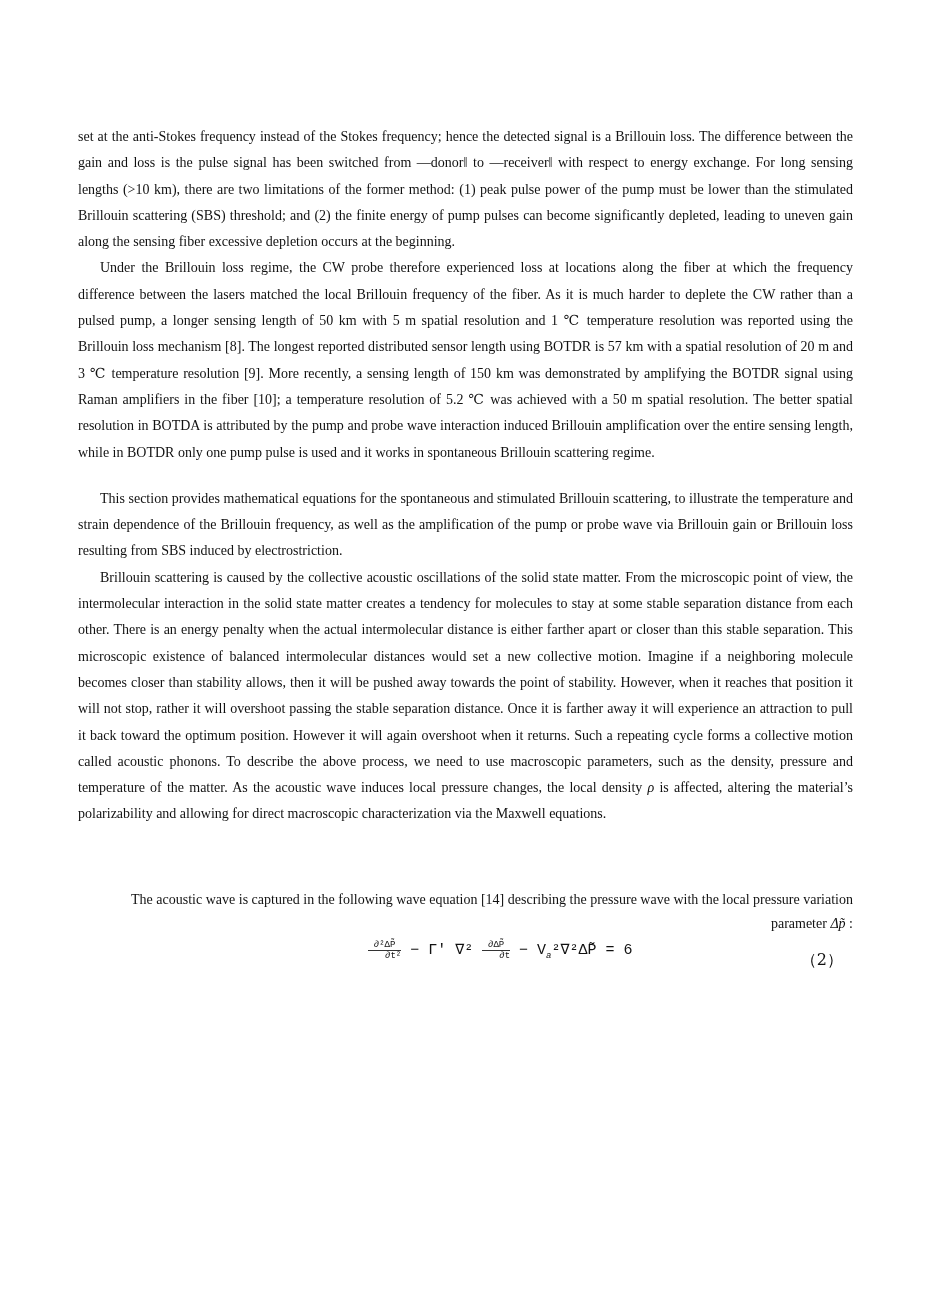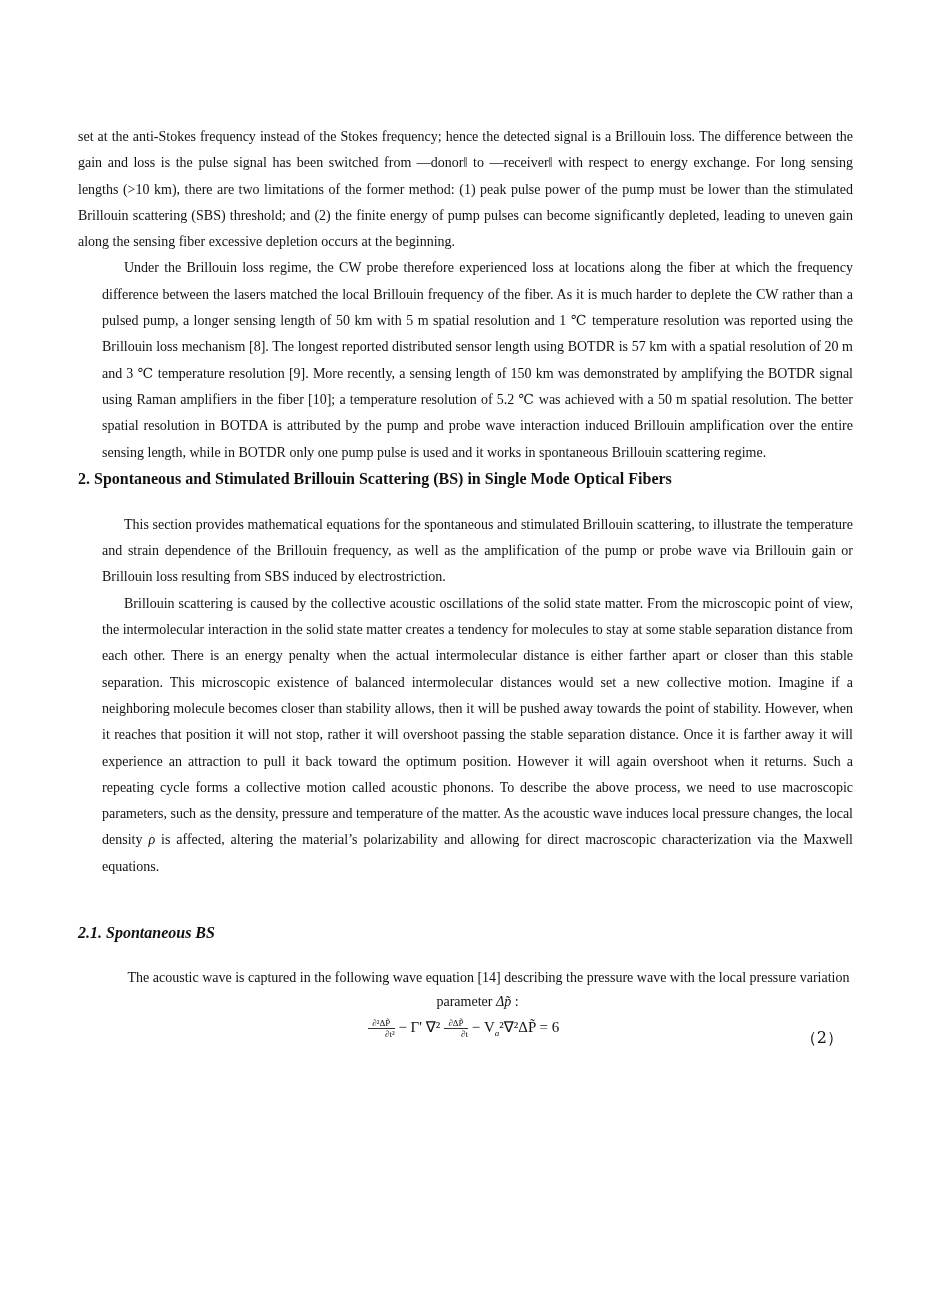--- a/index.html
+++ b/index.html
@@ -1,45 +1,43 @@
 <!DOCTYPE html>
 <html><head>
 <meta charset="utf-8">
 <style>
   html, body { margin: 0; padding: 0; background: #ffffff; }
   body { width: 927px; height: 1309px; position: relative; overflow: hidden;
          font-family: "Liberation Serif", "DejaVu Serif", serif; color: #111; }
   .page { position: absolute; left: 78px; top: 124px; width: 775px; }
   p { margin: 0; font-size: 14px; line-height: 26.3px; text-align: justify; }
-  .indent { text-indent: 22px; margin-left: 24px; }
+  .indent { text-indent: 22px; }
   .section-title { font-weight: bold; font-size: 16px; line-height: 26px; margin: 0; }
   .subsection-title { font-style: italic; font-size: 16px; line-height: 26px; margin: 0; }
   .gap-large { height: 40px; }
   .gap-sub { height: 20px; }
   .equation-row { position: relative; height: 32px; margin-top: 4px; }
-  .equation { position: absolute; left: 290px; top: 0; font-size: 15px; font-family: Liberation Serif, serif; white-space: nowrap; }
+  .equation { position: absolute; left: 290px; top: 0; font-size: 15px; font-family: Liberation Mono, monospace; white-space: nowrap; }
   .frac { display: inline-block; vertical-align: middle; text-align: center; font-size: 9px; line-height: 10px; }
   .frac .num { display: block; border-bottom: 1px solid #333; padding: 0 1px; }
   .frac .den { display: block; margin-left: 17px; }
   .eq-number { position: absolute; right: 10px; top: 10px; font-size: 16px; font-family: "DejaVu Serif", serif; }
   .greek-i { font-style: italic; }
 </style>
 </head>
 <body>
 
 <div class="page">
   <p>set at the anti-Stokes frequency instead of the Stokes frequency; hence the detected signal is a Brillouin loss. The difference between the gain and loss is the pulse signal has been switched from —donor‖ to —receiver‖ with respect to energy exchange. For long sensing lengths (&gt;10 km), there are two limitations of the former method: (1) peak pulse power of the pump must be lower than the stimulated Brillouin scattering (SBS) threshold; and (2) the finite energy of pump pulses can become significantly depleted, leading to uneven gain along the sensing fiber excessive depletion occurs at the beginning.</p>
   <p class="indent">Under the Brillouin loss regime, the CW probe therefore experienced loss at locations along the fiber at which the frequency difference between the lasers matched the local Brillouin frequency of the fiber. As it is much harder to deplete the CW rather than a pulsed pump, a longer sensing length of 50 km with 5 m spatial resolution and 1 ℃ temperature resolution was reported using the Brillouin loss mechanism [8]. The longest reported distributed sensor length using BOTDR is 57 km with a spatial resolution of 20 m and 3 ℃ temperature resolution [9]. More recently, a sensing length of 150 km was demonstrated by amplifying the BOTDR signal using Raman amplifiers in the fiber [10]; a temperature resolution of 5.2 ℃ was achieved with a 50 m spatial resolution. The better spatial resolution in BOTDA is attributed by the pump and probe wave interaction induced Brillouin amplification over the entire sensing length, while in BOTDR only one pump pulse is used and it works in spontaneous Brillouin scattering regime.</p>
-  <h2 class="section-title">2. Spontaneous and Stimulated Brillouin Scattering (BS) in Single Mode Optical Fibers</h2>
   <div class="gap-sub"></div>
   <p class="indent">This section provides mathematical equations for the spontaneous and stimulated Brillouin scattering, to illustrate the temperature and strain dependence of the Brillouin frequency, as well as the amplification of the pump or probe wave via Brillouin gain or Brillouin loss resulting from SBS induced by electrostriction.</p>
   <p class="indent"><span>Brillouin scattering is caused by the collective acoustic oscillations of the solid state matter. From the microscopic point of view, the intermolecular interaction in the solid state matter creates a tendency for molecules to stay at some stable separation distance from each other. There is an energy penalty when the actual intermolecular distance is either farther apart or closer than this stable separation. This microscopic existence of balanced intermolecular distances would set a new collective motion. Imagine if a neighboring molecule becomes closer than stability allows, then it will be pushed away towards the point of stability. However, when it reaches that position it will not stop, rather it will overshoot passing the stable separation distance. Once it is farther away it will experience an attraction to pull it back toward the optimum position. However it will again overshoot when it returns. Such a repeating cycle forms a collective motion called acoustic phonons. To describe the above process, we need to use macroscopic parameters, such as the density, pressure and temperature of the matter. As the acoustic wave induces local pressure changes, the local density </span><span class="greek-i">ρ</span><span> is affected, altering the material’s polarizability and allowing for direct macroscopic characterization via the Maxwell equations.</span></p>
   <div class="gap-large"></div>
-  <h3 class="subsection-title">2.1. Spontaneous BS</h3>
   <div class="gap-sub"></div>
-  <p class="indent" style="text-align:center; line-height:24px;"><span>The acoustic wave is captured in the following wave equation [14] describing the pressure wave with the local pressure variation parameter </span><span class="greek-i">Δp̃</span><span> :</span></p>
+  <p class="indent" style="text-align:right; line-height:24px;"><span>The acoustic wave is captured in the following wave equation [14] describing the pressure wave with the local pressure variation parameter </span><span class="greek-i">Δp̃</span><span> :</span></p>
   <div class="equation-row">
     <span class="equation">
       <span class="frac"><span class="num">∂²ΔP̃</span><span class="den">∂t²</span></span><span> − Γ' ∇² </span><span class="frac"><span class="num">∂ΔP̃</span><span class="den">∂t</span></span><span> − V</span><sub style="font-size:9px; font-style:italic;">a</sub><span>²∇²ΔP̃ = 6</span>
     </span>
     <span class="eq-number">（2）</span>
   </div>
 </div>
 
 </body></html>

